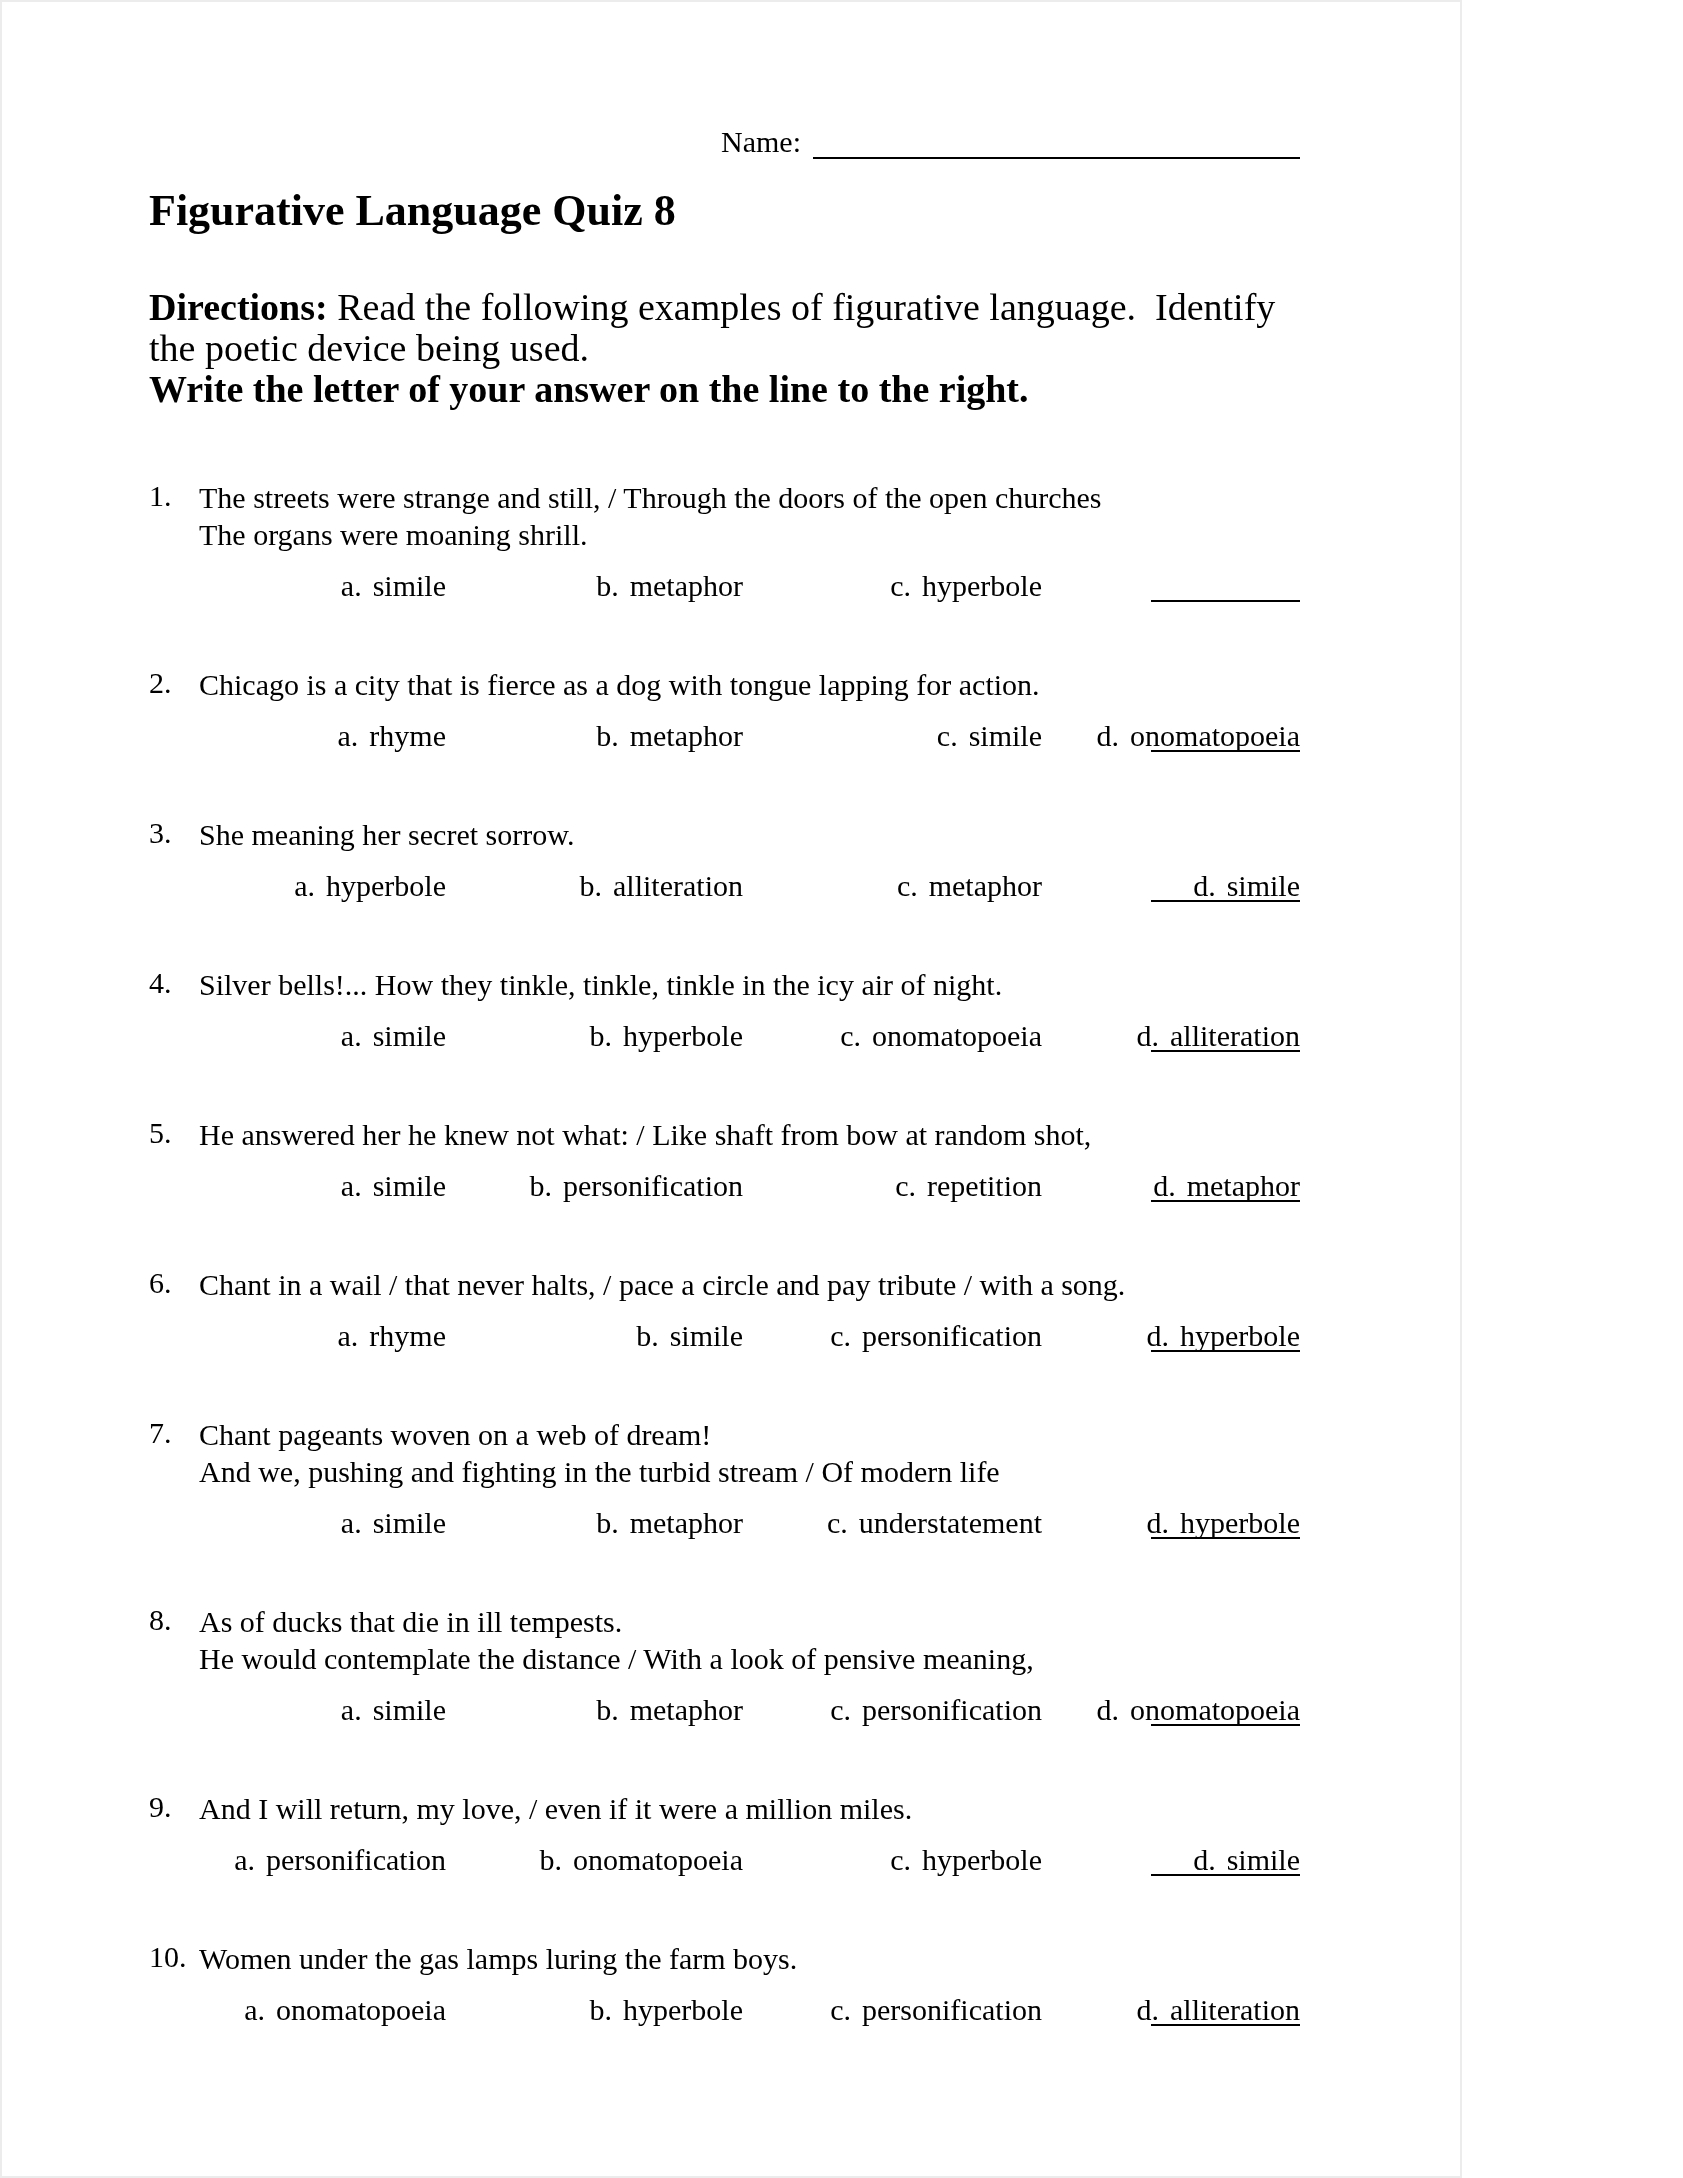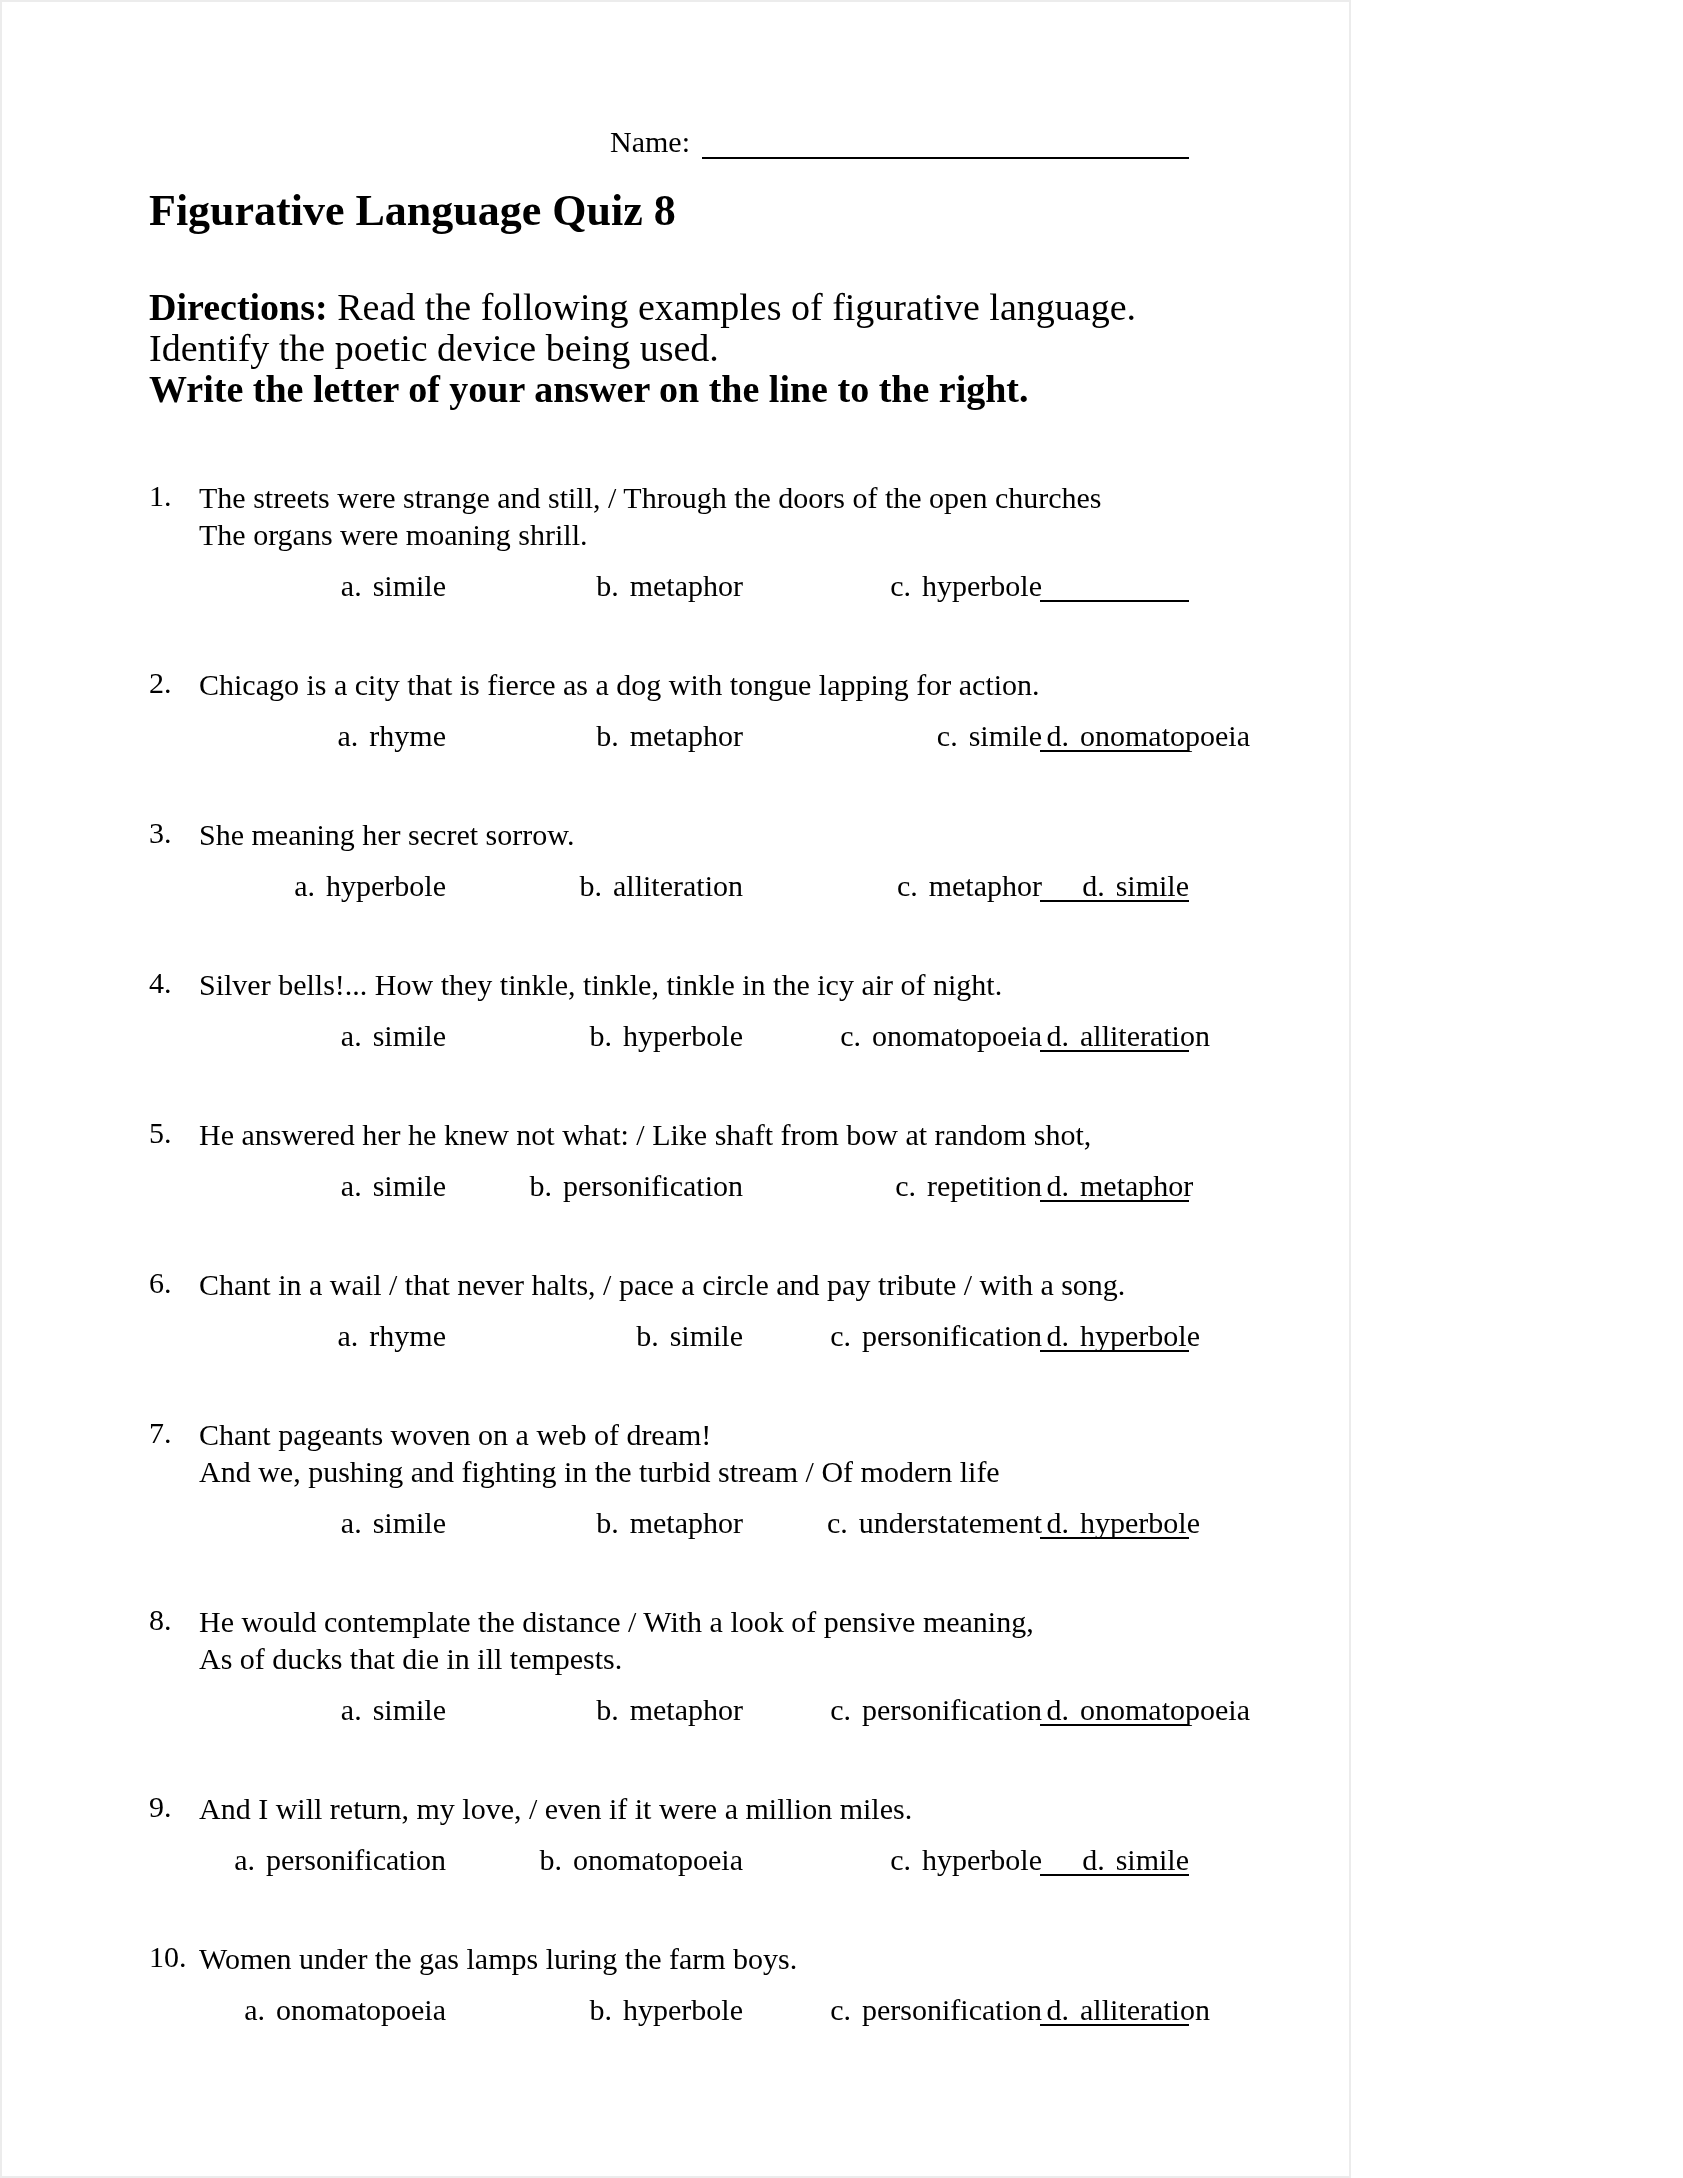--- a/index.html
+++ b/index.html
@@ -7,21 +7,21 @@
     padding: 0;
     background: #ffffff;
     width: 1683px;
     height: 2178px;
     overflow: hidden;
     font-family: "Liberation Serif", serif;
     color: #000000;
   }
   .page {
     box-sizing: border-box;
-    width: 1351px;
+    width: 1462px;
     height: 2178px;
     padding: 117px 160px 15px 147px;
     border: 2px solid #ececec;
   }
   
   .name-row {
     display: flex;
     align-items: flex-end;
     width: 579px;
     margin-left: auto;
@@ -197,22 +197,22 @@
       <span class="option"><span class="opt-letter">b.</span><span class="opt-text">metaphor</span></span>
       <span class="option"><span class="opt-letter">c.</span><span class="opt-text">understatement</span></span>
       <span class="option"><span class="opt-letter">d.</span><span class="opt-text">hyperbole</span></span>
       <span class="answer-blank"></span>
     </div>
   </div>
       <div class="question">
     <div class="q-row">
       <span class="q-num">8.</span>
       <div class="q-lines">
+            <div class="q-line">As of ducks that die in ill tempests.</div>
             <div class="q-line">He would contemplate the distance / With a look of pensive meaning,</div>
-            <div class="q-line">As of ducks that die in ill tempests.</div>
           </div>
     </div>
     <div class="q-options">
       <span class="option"><span class="opt-letter">a.</span><span class="opt-text">simile</span></span>
       <span class="option"><span class="opt-letter">b.</span><span class="opt-text">metaphor</span></span>
       <span class="option"><span class="opt-letter">c.</span><span class="opt-text">personification</span></span>
       <span class="option"><span class="opt-letter">d.</span><span class="opt-text">onomatopoeia</span></span>
       <span class="answer-blank"></span>
     </div>
   </div>

